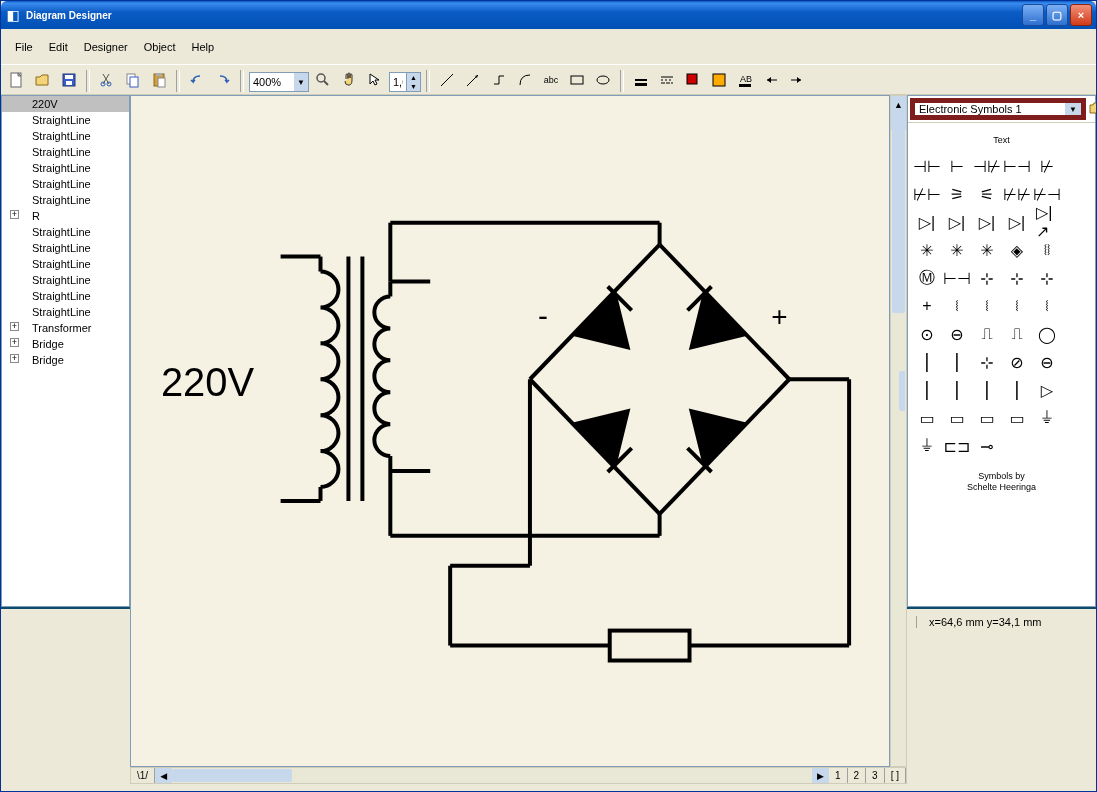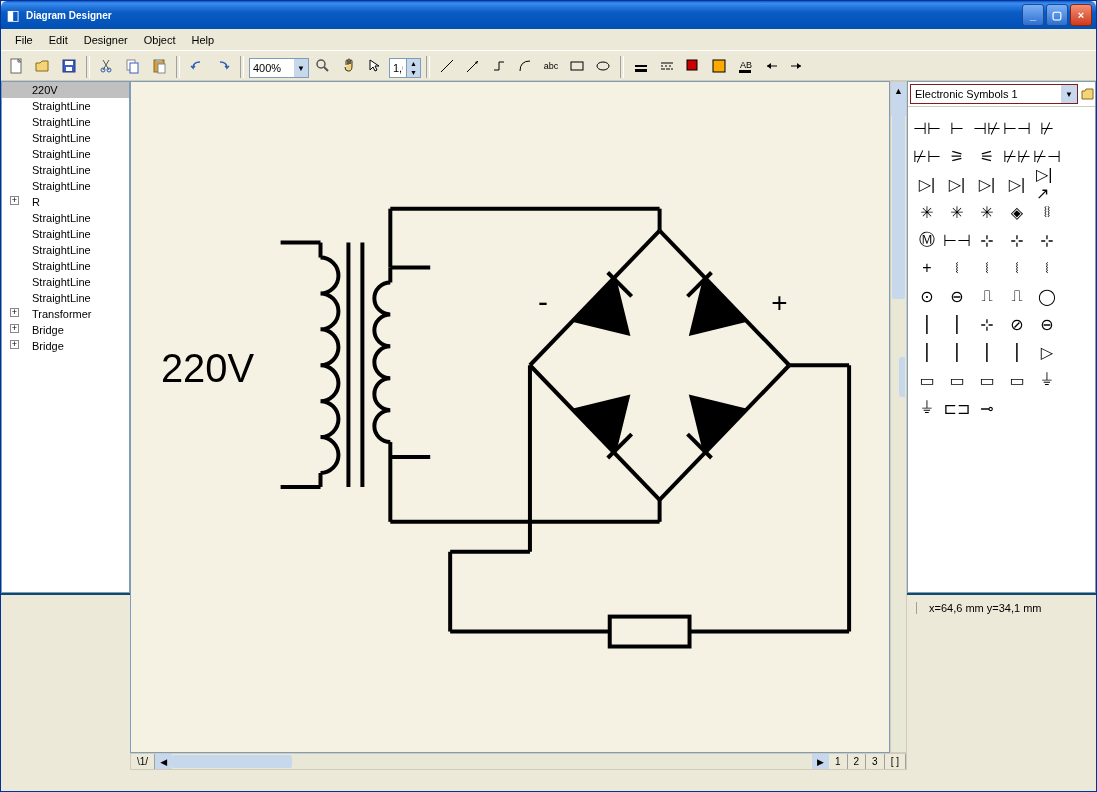--- a/index.html
+++ b/index.html
@@ -3,21 +3,21 @@
 <meta charset="utf-8">
 <style>
 * { margin:0; padding:0; box-sizing:border-box; }
 body { font-family:Tahoma,sans-serif; font-size:11px; background:#ece9d8; width:1097px; height:792px; overflow:hidden; border:1px solid #003399; }
 .titlebar { height:28px; background:linear-gradient(to bottom,#0a5bc4 0%,#3b8cf0 8%,#0a5bc4 40%,#0050b5 100%); display:flex; align-items:center; padding:0 4px; color:#fff; border-radius:6px 6px 0 0; }
 .titlebar .appicon { width:16px; height:16px; margin-right:5px; display:flex; align-items:center; justify-content:center; font-size:14px; }
 .titlebar .title { flex:1; font-weight:bold; font-size:10px; }
 .titlebar .wbtn { width:22px; height:22px; margin-left:2px; display:flex; align-items:center; justify-content:center; border-radius:3px; font-weight:bold; color:#fff; cursor:pointer; }
 .wbtn.min,.wbtn.max { background:linear-gradient(to bottom,#7bb0f4,#2d6fd0); border:1px solid #1a4a9a; }
 .wbtn.close { background:linear-gradient(to bottom,#f39078,#d13a1a); border:1px solid #8a2410; }
-.menubar { height:22px; background:#ece9d8; display:flex; align-items:center; padding:0 6px; border-bottom:1px solid #fff; }
+.menubar { height:36px; background:#ece9d8; display:flex; align-items:center; padding:0 6px; border-bottom:1px solid #fff; }
 .menubar .mitem { padding:2px 8px; cursor:pointer; }
 .toolbar { height:30px; background:#ece9d8; display:flex; align-items:flex-end; padding:2px 4px; gap:2px; border-bottom:1px solid #d0ccba; }
 .tbtn { width:24px; height:24px; display:flex; align-items:center; justify-content:center; cursor:pointer; border:1px solid transparent; }
 .tsep { width:4px; height:22px; border-left:1px solid #a0a0a0; border-right:1px solid #fff; margin:0 3px; }
 .zoom { display:flex; align-items:center; border:1px solid #7f9db9; background:#fff; height:20px; }
 .zoom input { border:none; width:44px; font-size:11px; padding:0 3px; outline:none; }
 .zoom .dd { width:14px; display:flex; align-items:center; justify-content:center; background:#c7d8ed; height:100%; cursor:pointer; font-size:8px; }
 .spin { display:flex; align-items:center; border:1px solid #7f9db9; background:#fff; height:20px; }
 .spin input { border:none; width:16px; font-size:11px; padding:0 3px; outline:none; }
 .spin .darr { display:flex; flex-direction:column; }
@@ -37,21 +37,21 @@
 .mtab { position:absolute; right:1px; top:calc(50% - 60px); width:6px; height:40px; background:#c7d8ed; border-radius:3px 0 0 3px; }
 .canvas-bottom { height:17px; display:flex; background:#ece9d8; border:1px solid #d0ccba; }
 .ctab { padding:2px 6px; border-right:1px solid #a0a0a0; cursor:pointer; font-size:10px; }
 .hsc { flex:1; position:relative; background:#e9e7d5; }
 .hsc .sa { width:17px; height:100%; position:absolute; }
 .hsc .sa:first-child { left:0; }
 .hsc .sa:last-child { right:0; }
 .hsc .sthumb { position:absolute; left:17px; top:1px; bottom:1px; width:120px; background:#c7d8ed; border-radius:2px; }
 .rightpane { width:189px; background:#fff; border:1px solid #7f9db9; display:flex; flex-direction:column; }
 .rhead { display:flex; padding:2px; gap:2px; border-bottom:1px solid #d0ccba; }
-.rsel { flex:1; border:1px solid #7f1d1d; display:flex; background:#fff; }
+.rsel { flex:1; border:5px solid #7f1d1d; display:flex; background:#fff; }
 .rsel input { border:none; flex:1; font-size:11px; padding:0 4px; outline:none; }
 .rsel .dd { width:16px; background:#c7d8ed; display:flex; align-items:center; justify-content:center; font-size:8px; cursor:pointer; }
 .rbody { flex:1; overflow:auto; padding:6px 4px; position:relative; }
 .symgrid { display:flex; flex-wrap:wrap; gap:6px 8px; padding:4px; }
 .sym { width:22px; height:22px; display:flex; align-items:center; justify-content:center; cursor:pointer; font-size:16px; }
 .symtxt { font-size:9px; width:auto; }
 .credit { text-align:center; font-size:9px; color:#000; margin-top:10px; line-height:1.2; }
 .status { height:28px; background:#ece9d8; display:flex; align-items:center; border-top:2px solid #0c4a6e; font-size:11px; }
 .status .cell { padding:0 12px; border-left:1px solid #a0a0a0; }
 svg.circ { width:100%; height:100%; }
@@ -344,20 +344,21 @@
         <input value="Electronic Symbols 1" style="">
         <div class="dd">▼</div>
       </div>
       <div class="tbtn" style="width:20px;height:20px">
           <svg width="14" height="14">
             <path d="M1 4 L4 4 L5 2 L12 2 L12 12 L1 12 Z" fill="#f4d478" stroke="#8a6a1a"></path>
           </svg>
         </div>
     </div>
     <div class="rbody">
+      <div class="sym symtxt">Text</div>
       <div class="symgrid">
 
         <div class="sym">⊣⊢</div>
         <div class="sym">⊢</div>
         <div class="sym">⊣⊬</div>
         <div class="sym">⊢⊣</div>
         <div class="sym">⊬</div>
         <div class="sym">⊬⊢</div>
         <div class="sym">⚞</div>
         <div class="sym">⚟</div>
@@ -400,20 +401,24 @@
         <div class="sym">▷</div>
         <div class="sym">▭</div>
         <div class="sym">▭</div>
         <div class="sym">▭</div>
         <div class="sym">▭</div>
         <div class="sym">⏚</div>
         <div class="sym">⏚</div>
         <div class="sym">⊏⊐</div>
         <div class="sym">⊸</div>
       </div>
+      <div class="credit">
+        <div>Symbols by</div>
+        <div>Schelte Heeringa</div>
+      </div>
     </div>
   </div>
 </div>
 
 <div class="status">
   <div style="flex:1"></div>
   <div class="cell">Page 1</div>
   <div class="cell">Layer 1</div>
   <div class="cell" style="min-width:180px">x=64,6 mm   y=34,1 mm</div>
 </div>

